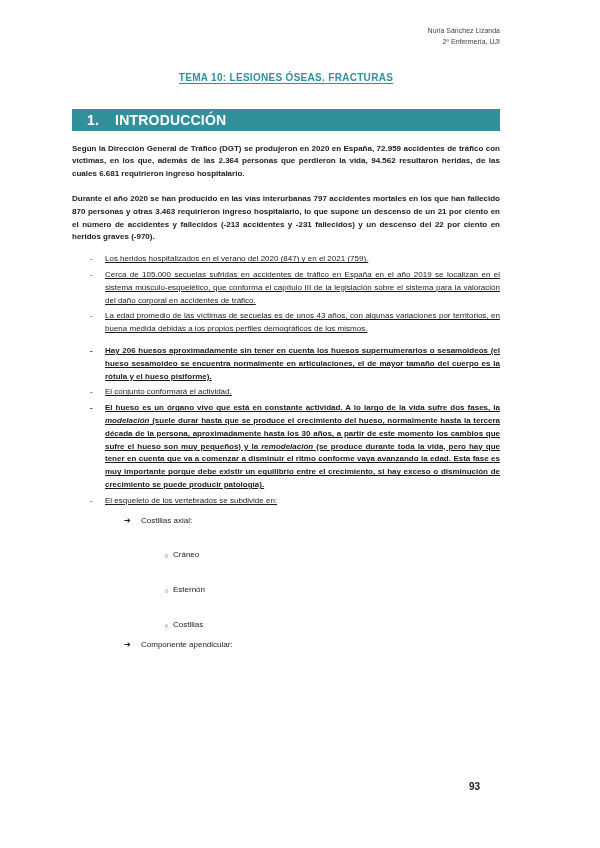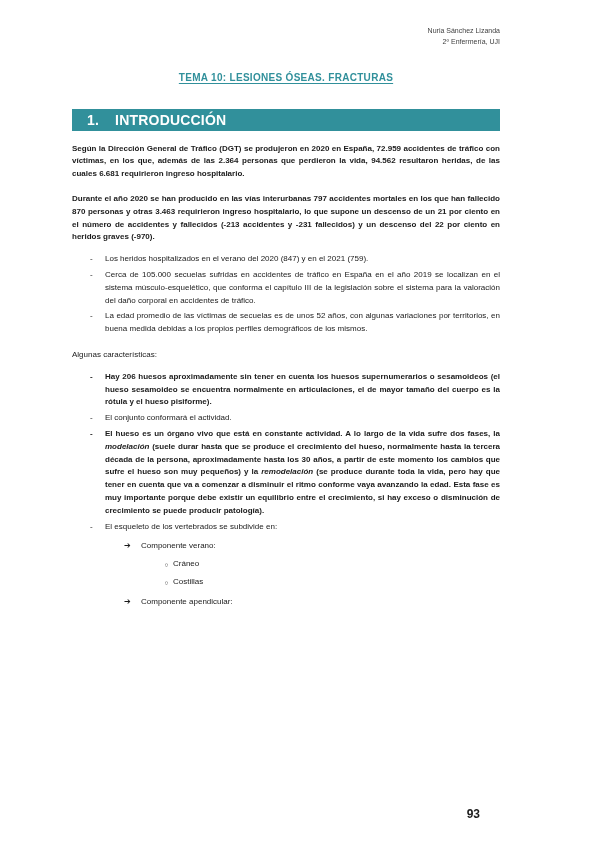--- a/index.html
+++ b/index.html
@@ -37,30 +37,30 @@
     padding: 3px 6px 3px 15px;
     letter-spacing: 0.2px;
   }
   .section-bar .num { display: inline-block; margin-right: 16px; }
   .body-text { font-size: 8px; line-height: 1.6; }
   .para { margin-top: 12px; text-align: justify; }
   .bold { font-weight: bold; }
   .dash-list { margin-top: 9px; padding-left: 18px; }
   .li { display: flex; margin-top: 3px; }
   .li .marker { flex: 0 0 15px; }
-  .li .t { flex: 1; text-align: justify; }
+  .li .t { flex: 1; text-align: justify; text-decoration: underline; }
   .intro-line { margin-top: 13px; }
   .arrow-li { display: flex; margin-left: 52px; margin-top: 7px; }
   .arrow-li .marker { flex: 0 0 17px; }
-  .circle-li { display: flex; margin-left: 88px; margin-top: 5px; text-align: center; }
+  .circle-li { display: flex; margin-left: 88px; margin-top: 22px; text-align: center; }
   .circle-li .marker { flex: 0 0 13px; font-size: 6.5px; line-height: 13px; }
   .footer-page {
     position: absolute;
-    right: 72px; bottom: 27px;
-    font-size: 12px; font-weight: bold; color: #1a1a1a;
+    right: 72px; bottom: 56px;
+    font-size: 10px; font-weight: bold; color: #1a1a1a;
   }
   em { font-style: italic; }
 </style>
 </head>
 <body>
 
 <div class="page">
 
   <div class="header">
     <div>Nuria Sánchez Lizanda</div>
@@ -82,25 +82,24 @@
       <div class="li">
         <span class="marker">-</span>
         <span class="t">Los heridos hospitalizados en el verano del 2020 (847) y en el 2021 (759).</span>
       </div>
       <div class="li">
         <span class="marker">-</span>
         <span class="t">Cerca de 105.000 secuelas sufridas en accidentes de tráfico en España en el año 2019 se localizan en el sistema músculo-esquelético, que conforma el capítulo III de la legislación sobre el sistema para la valoración del daño corporal en accidentes de tráfico.</span>
       </div>
       <div class="li">
         <span class="marker">-</span>
-        <span class="t">La edad promedio de las víctimas de secuelas es de unos 52 años, con algunas variaciones por territorios, en buena medida debidas a los propios perfiles demográficos de los mismos.</span>
+        <span class="t">La edad promedio de las víctimas de secuelas es de unos 43 años, con algunas variaciones por territorios, en buena medida debidas a los propios perfiles demográficos de los mismos.</span>
       </div>
     </div>
 
-    <p class="intro-line">Algunas características:</p>
 
     <div class="dash-list">
       <div class="li bold">
         <span class="marker">-</span>
         <span class="t">Hay 206 huesos aproximadamente sin tener en cuenta los huesos supernumerarios o sesamoideos (el hueso sesamoideo se encuentra normalmente en articulaciones, el de mayor tamaño del cuerpo es la rótula y el hueso pisiforme).</span>
       </div>
       <div class="li">
         <span class="marker">-</span>
         <span class="t">El conjunto conformará el actividad.</span>
       </div>
@@ -110,25 +109,29 @@
       </div>
       <div class="li">
         <span class="marker">-</span>
         <span class="t">El esqueleto de los vertebrados se subdivide en:</span>
       </div>
     </div>
 
     <div>
       <div class="arrow-li">
         <span class="marker">➔</span>
-        <span class="t">Componente verano:</span>
+        <span class="t">Costillas axial:</span>
       </div>
       <div class="circle-li">
         <span class="marker">○</span>
         <span class="t">Cráneo</span>
+      </div>
+      <div class="circle-li">
+        <span class="marker">○</span>
+        <span class="t">Esternón</span>
       </div>
       <div class="circle-li">
         <span class="marker">○</span>
         <span class="t">Costillas</span>
       </div>
       <div class="arrow-li">
         <span class="marker">➔</span>
         <span class="t">Componente apendicular:</span>
       </div>
     </div>

